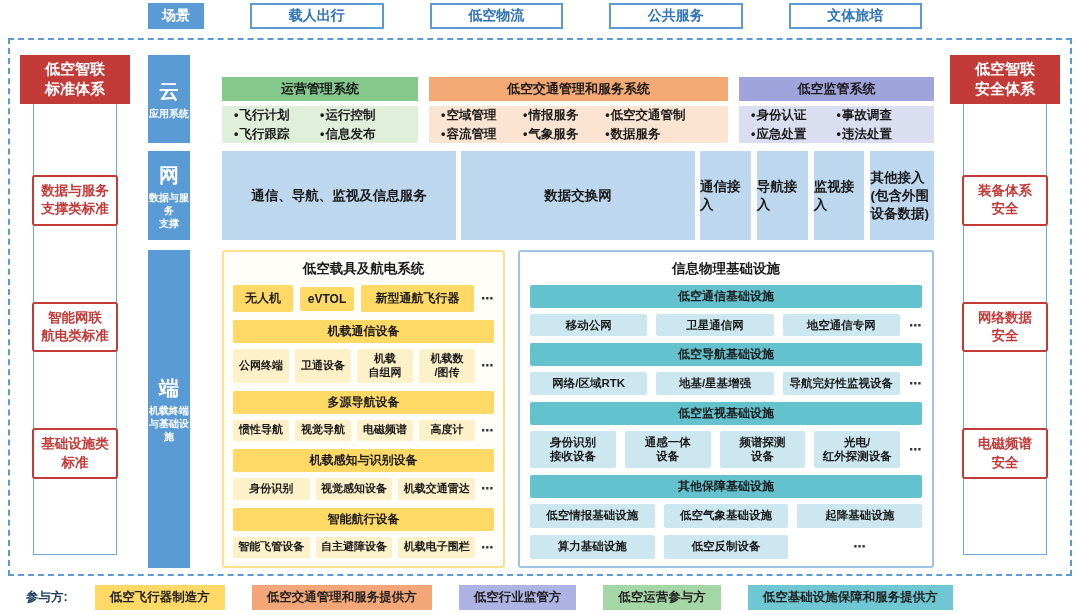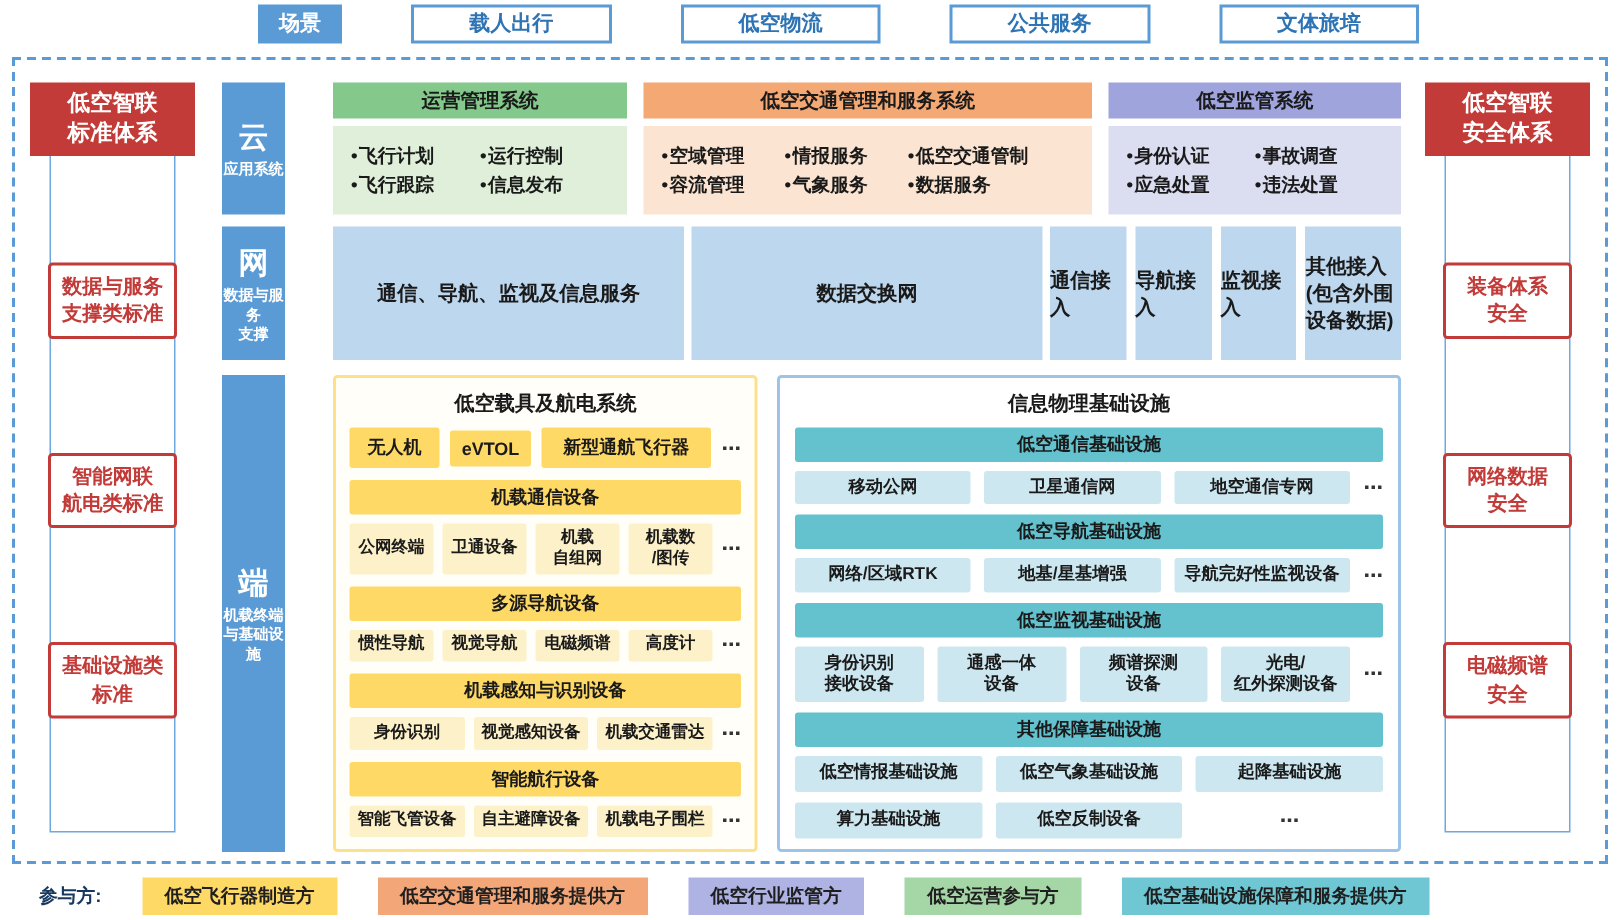--- a/index.html
+++ b/index.html
@@ -4,21 +4,21 @@
 <style>
   * { margin:0; padding:0; box-sizing:border-box; }
   body { background:#fff; }
   .canvas {
     position:relative; width:1080px; height:613px; background:#fff;
     font-family:"Liberation Sans","DejaVu Sans",sans-serif; color:#1a1a1a; overflow:hidden;
   }
   .pre { white-space:pre-line; }
 
   
-  .scenario-row { position:absolute; left:148px; top:3px; width:774px; height:26px; display:flex; gap:46px;margin-left:24px; }
+  .scenario-row { position:absolute; left:148px; top:3px; width:774px; height:26px; display:flex; gap:46px; }
   .scenario-tag { width:56px; background:#5B9BD5; color:#fff; font-weight:bold; font-size:14px;
     display:flex; align-items:center; justify-content:center; }
   .scenario-box { flex:1; border:2px solid #5B9BD5; background:#fff; color:#2E74B5; font-weight:bold;
     font-size:14px; display:flex; align-items:center; justify-content:center; }
 
   
   .frame { position:absolute; left:8px; top:38px; width:1064px; height:538px; border:2px dashed #5B9BD5; }
 
   
   .rail { position:absolute; top:55px; width:110px; height:506px; }
@@ -40,21 +40,21 @@
   .tab { width:42px; flex:none; background:#5B9BD5; color:#fff; display:flex; flex-direction:column;
     align-items:center; justify-content:center; }
   .tab-main { font-size:20px; font-weight:bold; }
   .tab-sub { font-size:10px; font-weight:bold; text-align:center; line-height:1.3; margin-top:2px; }
   .row-content { flex:1; margin-left:32px; display:flex; }
 
   
   .cloud-content { gap:11px; }
   .sys-card { display:flex; flex-direction:column; }
   .sys-green { width:196px; } .sys-orange { width:299px; } .sys-purple { flex:1; }
-  .sys-head { height:24px; display:flex; align-items:center; justify-content:center; font-weight:bold; font-size:13px; }
+  .sys-head { height:24px; display:flex; align-items:center; justify-content:center; font-weight:bold; font-size:13px;margin-top:22px; }
   .sys-body { flex:1; margin-top:5px; display:grid; align-content:center; row-gap:2px; padding:0 12px;
     font-size:12.5px; font-weight:bold; }
   .sys-green .sys-head { background:#84C88B; } .sys-green .sys-body { background:#DFEFDA; grid-template-columns:1fr 1fr; }
   .sys-orange .sys-head { background:#F4A874; } .sys-orange .sys-body { background:#FBE5D2; grid-template-columns:1fr 1fr 1.35fr; }
   .sys-purple .sys-head { background:#9FA4DC; } .sys-purple .sys-body { background:#DBDDF1; grid-template-columns:1fr 1fr; }
   .bullet::before { content:"•"; margin-right:1px; }
 
   
   .net-content { flex-direction:row; gap:5px; }
   .net-bar { flex:1; background:#BDD7EE; display:flex; align-items:center; justify-content:center;

